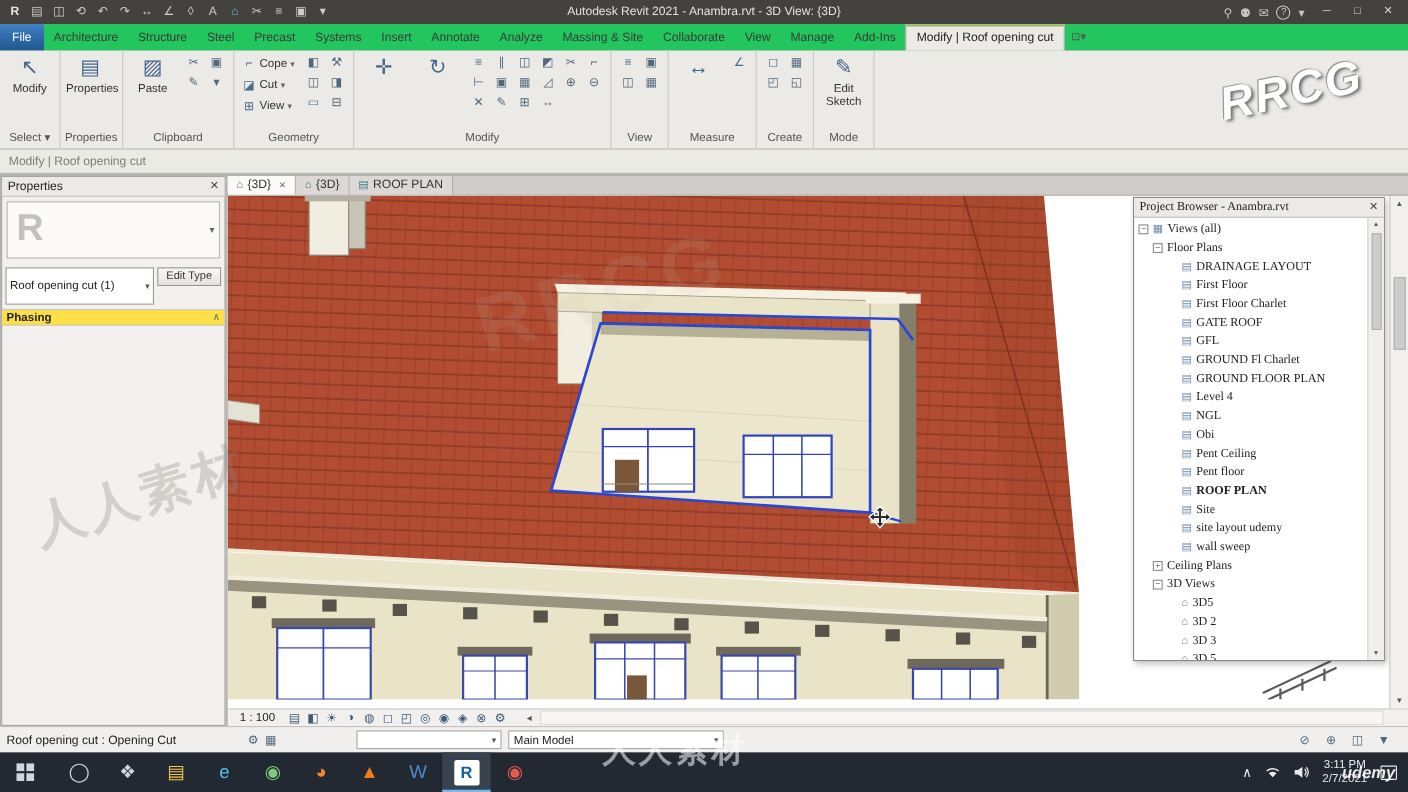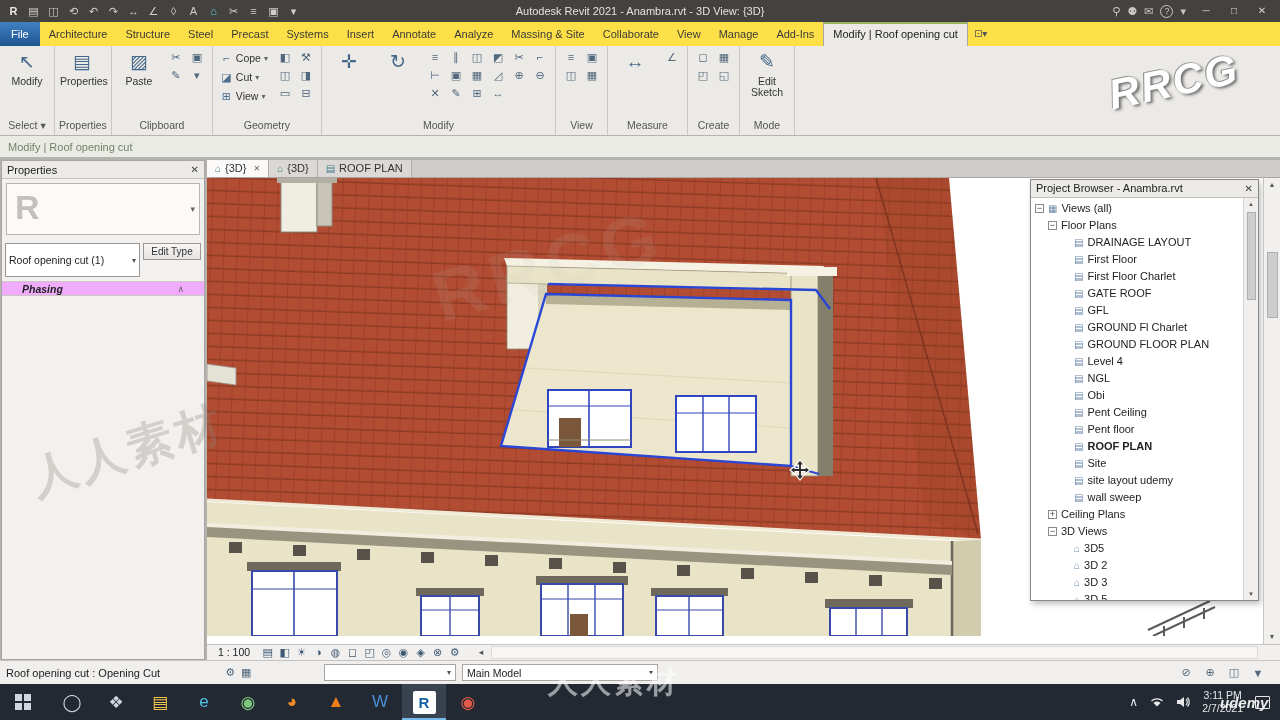--- a/index.html
+++ b/index.html
@@ -17,21 +17,21 @@
   .ticon.applogo { color:#e8e6e3; font-weight:bold; }
   .tb-title { position:absolute; left:50%; transform:translateX(-50%); color:#e4e2df; font-size:11px; white-space:nowrap; }
   .tb-right { margin-left:auto; display:flex; align-items:center; gap:7px; padding-right:6px; }
   .tr-ic { color:#c8c6c2; font-size:11px; }
   .tr-ic.circle { display:inline-block; width:13px; height:13px; border:1px solid #c8c6c2; border-radius:50%;
                   text-align:center; line-height:11px; font-size:9px; }
   .winctls { display:flex; }
   .winctl { width:28px; text-align:center; color:#d8d6d3; font-size:10px; line-height:22px; }
 
   
-  .tabrow { position:absolute; top:22px; left:0; right:0; height:24px; background:#fde047; display:flex; }
+  .tabrow { position:absolute; top:22px; left:0; right:0; height:24px; background:#22c55e; display:flex; }
   .rtabs { display:flex; height:100%; align-items:stretch; }
   .rtab { padding:0 9px; line-height:24px; font-size:11px; color:#3a3a38; white-space:nowrap; }
   .rtab.file { background:linear-gradient(#4080c4,#1f568f); color:#fff; padding:0 11px; }
   .rtab.active { background:#eceae7; border-left:1px solid #a9a6a3; border-right:1px solid #a9a6a3;
                  box-shadow:inset 0 2px 0 #9ab45e; color:#222; }
   .tab-extra { line-height:24px; padding:0 6px; color:#555; font-size:10px; }
 
   
   .ribbon { position:absolute; top:46px; left:0; right:0; height:90px; background:#eceae7;
             border-bottom:1px solid #b5b2af; }
@@ -62,42 +62,42 @@
   .props-close { margin-left:auto; color:#444; font-size:10px; }
   .preview { height:52px; background:#fbfaf9; border:1px solid #b8b5b2; margin:4px 4px 8px 4px; position:relative; }
   .preview-r { position:absolute; left:8px; top:4px; font-size:34px; font-weight:bold; color:#c4c1bd; }
   .preview-caret { position:absolute; right:4px; top:20px; color:#666; font-size:9px; }
   .typebar { display:flex; gap:3px; padding:0 3px 4px 3px; }
   .tcombo { flex:1; height:34px; border:1px solid #9a9794; background:#fff; display:flex; align-items:center;
             padding:0 3px; font-size:10.5px; white-space:nowrap; overflow:hidden; }
   .tcombo .caret { margin-left:auto; font-size:8px; color:#555; }
   .etbtn { width:58px; height:17px; border:1px solid #9a9794; background:linear-gradient(#f8f7f6,#e6e4e1);
            font-size:10px; text-align:center; line-height:15px; color:#333; }
-  .psection { height:15px; background:#f0abfc; border-top:1px solid #cac7c4; border-bottom:1px solid #cac7c4;
-              display:flex; align-items:center; padding:0 20px; font-weight:bold; font-size:10.5px;font-style:italic; }
+  .psection { height:15px; background:#fde047; border-top:1px solid #cac7c4; border-bottom:1px solid #cac7c4;
+              display:flex; align-items:center; padding:0 4px; font-weight:bold; font-size:10.5px; }
   .psection .sec-ic { margin-left:auto; font-weight:normal; color:#666; font-size:9px; }
   .prow { display:flex; height:15px; border-bottom:1px solid #dcd9d6; font-size:10.5px; }
   .prow .pl { width:95px; background:#f0efed; border-right:1px solid #dcd9d6; padding:1px 3px;
               white-space:nowrap; overflow:hidden; }
   .prow .pv { flex:1; background:#fff; padding:1px 3px; white-space:nowrap; overflow:hidden; }
   .props-fill { flex:1; }
   .props-footer { display:flex; justify-content:space-between; align-items:center; padding:2px 4px 3px 4px; }
   .help-link { color:#2458a8; text-decoration:underline; font-size:10.5px; }
   .apply-btn { width:60px; height:16px; border:1px solid #b1aeab; background:linear-gradient(#f6f5f4,#e5e3e0);
                color:#8a8680; font-size:10.5px; text-align:center; line-height:14px; }
 
   
   .canvas { position:absolute; left:207px; top:160px; width:1073px; height:500px; display:flex; flex-direction:column; }
   .view-tabs { height:22px; background:#cfccc9; display:flex; border-bottom:1px solid #a9a6a3; }
   .vtab { display:flex; align-items:center; gap:4px; padding:0 8px; border-right:1px solid #b0ada9;
           font-size:11px; color:#333; background:#dbd8d5; }
   .vtab.active { background:#fbfaf9; }
   .vtab-ic { color:#3e7d8c; font-size:10px; }
   .vtab-close { margin-left:3px; font-size:8px; color:#666; }
-  .viewport { position:relative; height:580px; background:#fff; overflow:hidden; }
+  .viewport { position:relative; height:580px; background:#fff; overflow:hidden;font-family:Liberation Serif, serif; }
   .scene { position:absolute; left:0; top:0; }
 
   
   .v-scroll { position:absolute; right:0; top:0; bottom:0; width:17px; background:#f1f0ef;
               border-left:1px solid #c8c6c3; display:flex; flex-direction:column; align-items:center; }
   .v-scroll .arr { font-size:7px; color:#555; line-height:14px; }
   .v-scroll .thumb { width:11px; height:66px; margin-top:60px; background:#cdcdcd; border:1px solid #aeaeae; }
   .v-scroll .spacer { flex:1; }
 
   

